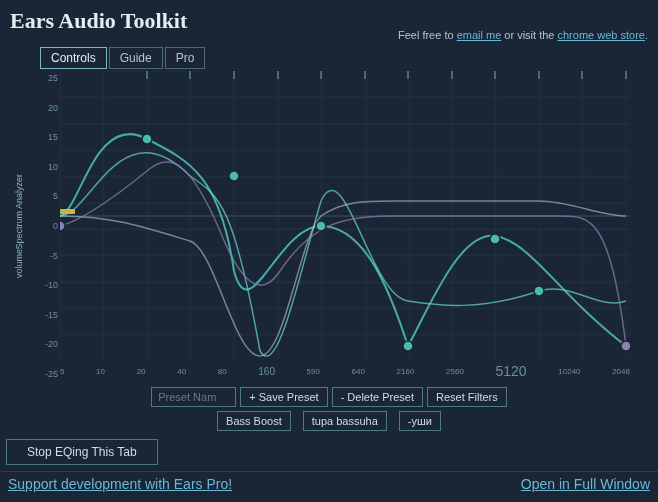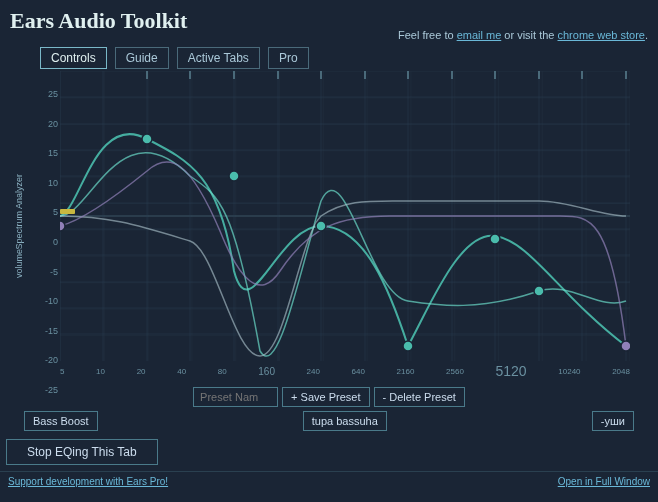--- a/index.html
+++ b/index.html
@@ -37,21 +37,21 @@
 
     .warning-text a {
       color: #6ab8d8;
       text-decoration: underline;
     }
 
     .tabs {
       display: flex;
       align-items: center;
       padding: 0 8px 0 40px;
-      gap: 8px;
+      gap: 2px;
       margin-bottom: 2px;
     }
 
     .tab {
       padding: 3px 10px;
       border: 1px solid #4a6a7a;
       color: #aac8d8;
       cursor: pointer;
       font-size: 12px;
       background: transparent;
@@ -71,21 +71,21 @@
     .chart-area {
       position: relative;
       width: 600px;
       height: 310px;
       background: #1a2535;
     }
 
     .grid-labels-y {
       position: absolute;
       left: 0;
-      top: 16px;
+      top: 0;
       width: 30px;
       height: 100%;
       display: flex;
       flex-direction: column;
       justify-content: space-between;
       padding: 2px 0;
     }
 
     .grid-label-y {
       font-size: 9px;
@@ -121,21 +121,21 @@
       background: #1a2535;
       border: 1px solid #4a7a8a;
       color: #cde;
       padding: 3px 8px;
       font-size: 11px;
       cursor: pointer;
     }
 
     .preset-buttons-row {
       display: flex;
-      justify-content: space-between;
+      justify-content: center;
       gap: 12px;
       padding: 2px 24px;
     }
 
     .stop-btn-row {
       display: flex;
       justify-content: flex-start;
       padding: 6px;
     }
 
@@ -151,21 +151,21 @@
     .footer {
       display: flex;
       justify-content: space-between;
       padding: 4px 8px;
       border-top: 1px solid #2a4050;
     }
 
     .footer a {
       color: #6ab8d8;
       text-decoration: underline;
-      font-size: 10px;
+      font-size: 14px;
       cursor: pointer;
       text-align: center;
     }
 
     .spectrum-label {
       font-size: 9px;
       color: #8ab0c0;
       writing-mode: vertical-rl;
       transform: rotate(180deg);
     }
@@ -177,21 +177,20 @@
   <div class="app-title">Ears Audio Toolkit</div>
   <div class="warning-text">
     <br>
     <span>Feel free to </span><a href="#">email me</a><span> or visit the </span><a href="#">chrome web store</a><span>.</span>
   </div>
 </div>
 
 <div class="tabs">
   <div class="tab active">Controls</div>
   <div class="tab">Guide</div>
-  <div class="tab">Active Tabs</div>
   <div class="tab">Pro</div>
 </div>
 
 <div class="main-area">
   <div style="display:flex;flex-direction:column;align-items:center;width:22px;justify-content:center;">
     <span class="spectrum-label">Spectrum Analyzer</span>
     <span style="font-size:9px;color:#8ab0c0;writing-mode:vertical-rl;transform:rotate(180deg);">volume</span>
   </div>
 
   <div class="chart-area">
@@ -281,35 +280,36 @@
       <rect x="0" y="138" width="15" height="5" fill="#c8b840" rx="1"></rect>
     </svg>
 
     <div style="position:absolute;bottom:0;left:30px;right:0;height:20px;display:flex;justify-content:space-between;align-items:center;">
       <span style="font-size:8px;color:#6a90a0;">5</span>
       <span style="font-size:8px;color:#6a90a0;">10</span>
       <span style="font-size:8px;color:#6a90a0;">20</span>
       <span style="font-size:8px;color:#6a90a0;">40</span>
       <span style="font-size:8px;color:#6a90a0;">80</span>
       <span style="font-size:10px;color:#6a90a0;">160</span>
-      <span style="font-size:8px;color:#6a90a0;">240</span>
+      <span style="font-size:8px;color:#6a90a0;">590</span>
       <span style="font-size:8px;color:#6a90a0;">640</span>
       <span style="font-size:8px;color:#6a90a0;">2160</span>
       <span style="font-size:8px;color:#6a90a0;">2560</span>
       <span style="font-size:14px;color:#6a90a0;">5120</span>
       <span style="font-size:8px;color:#6a90a0;">10240</span>
       <span style="font-size:8px;color:#6a90a0;">2048</span>
     </div>
   </div>
 </div>
 
 <div class="controls-row">
   <input type="text" class="preset-input" placeholder="Preset Nam" style="">
   <button class="btn">+ Save Preset</button>
   <button class="btn">- Delete Preset</button>
+  <button class="btn">Reset Filters</button>
 </div>
 
 <div class="preset-buttons-row">
   <button class="btn">Bass Boost</button>
   <button class="btn">tupa bassuha</button>
   <button class="btn">-уши</button>
 </div>
 
 <div class="stop-btn-row">
   <button class="stop-btn">Stop EQing This Tab</button>

